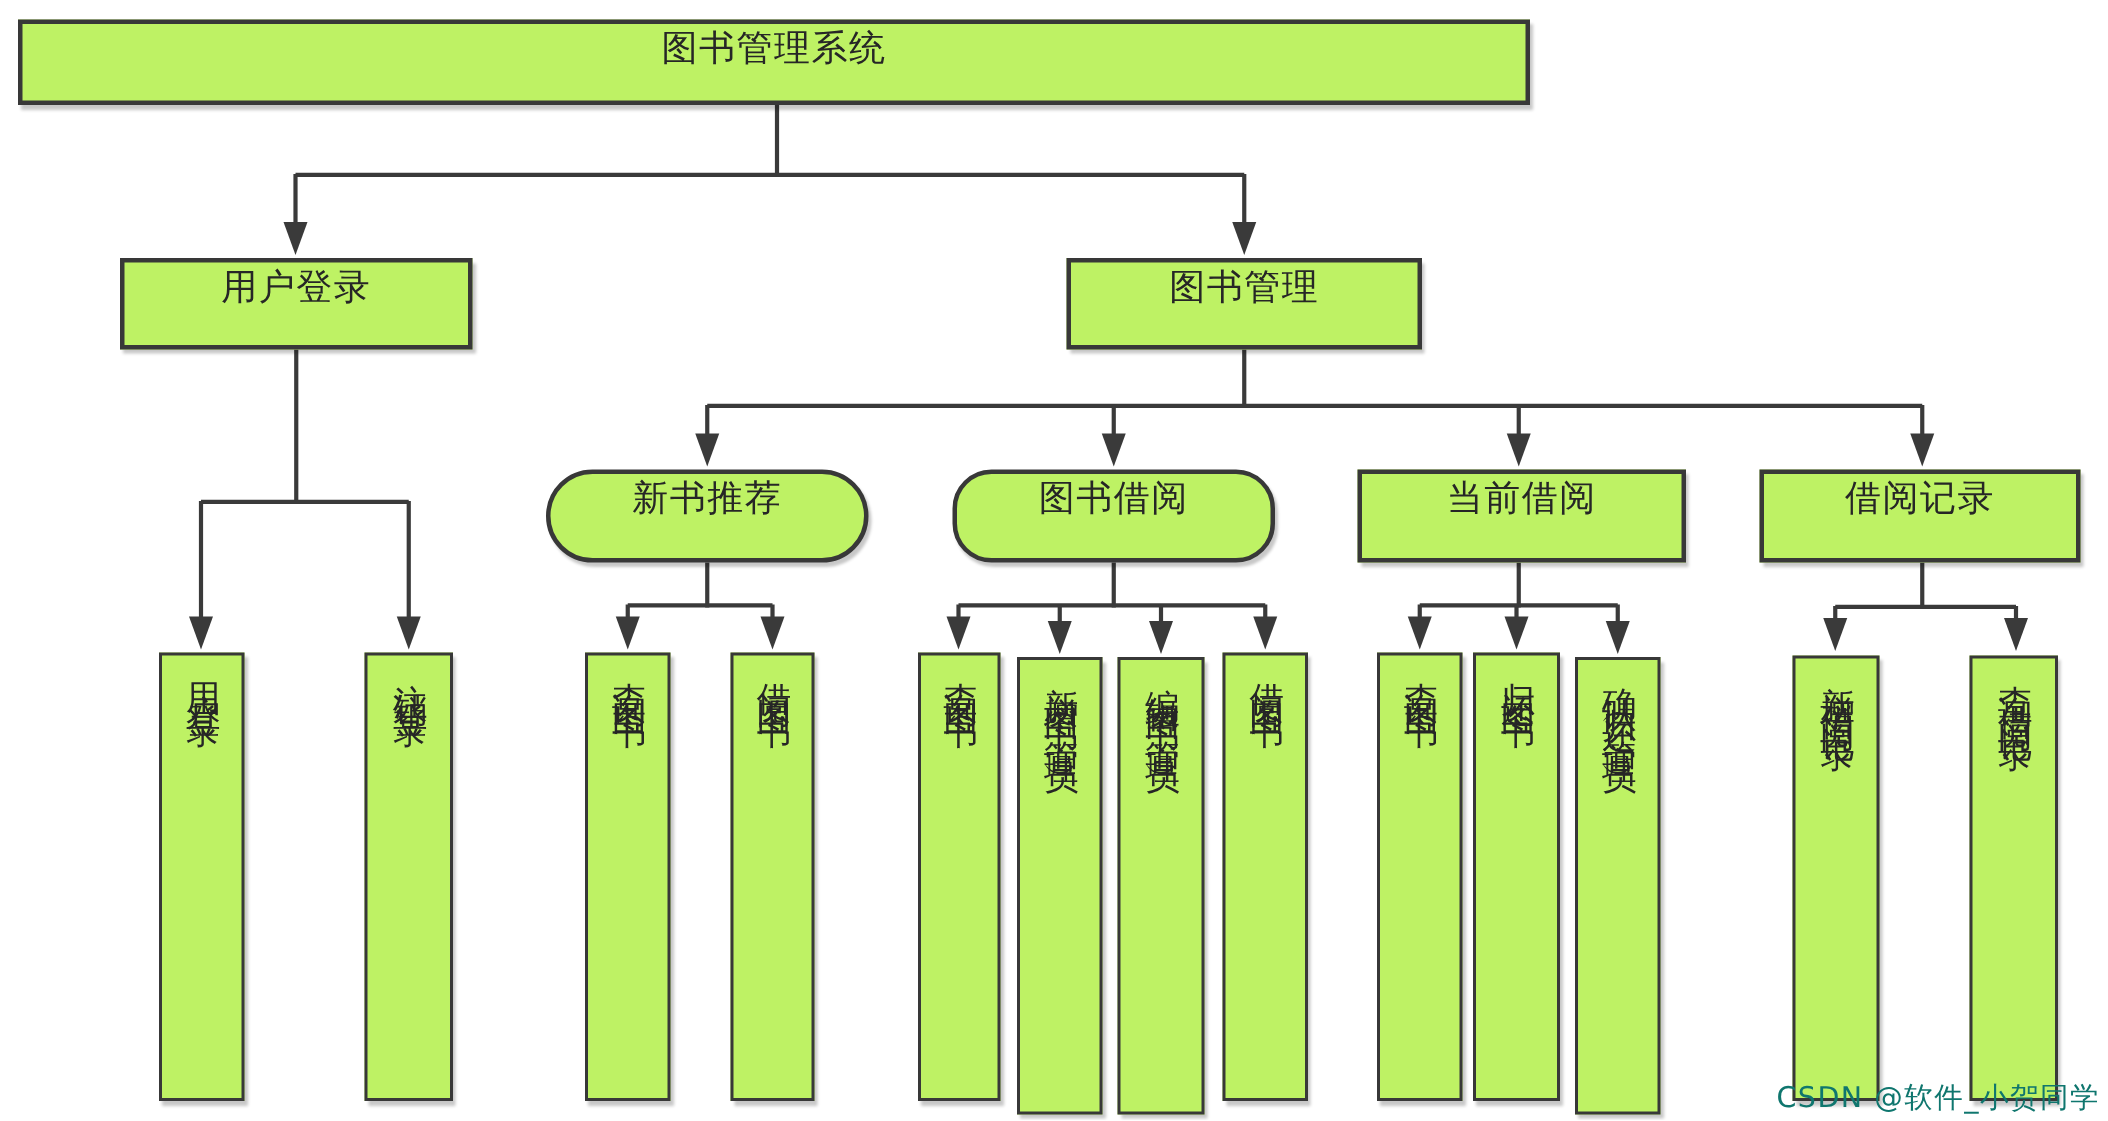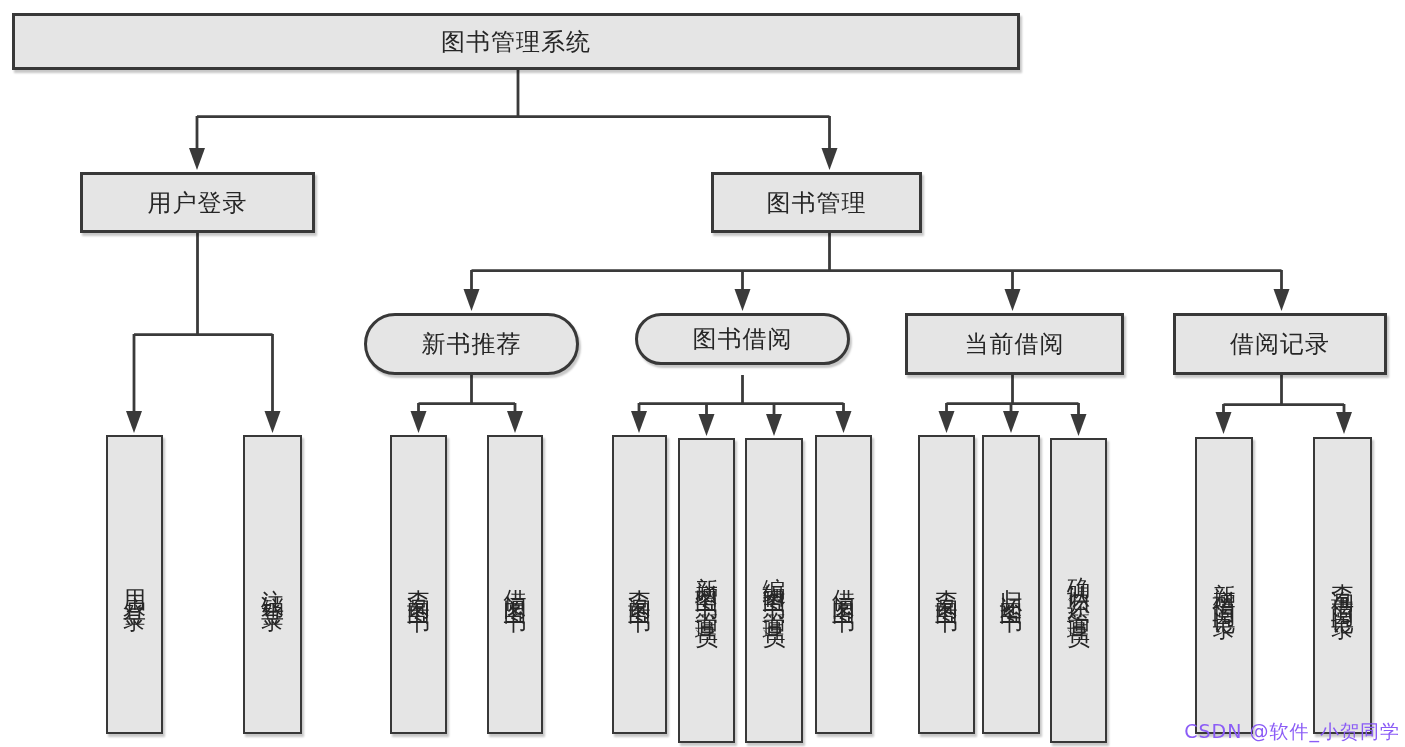--- a/index.html
+++ b/index.html
@@ -8,48 +8,48 @@
     width: 1405px;
     height: 747px;
     background: #ffffff;
     overflow: hidden;
     font-family: "DejaVu Sans", "Liberation Sans", sans-serif;
     color: #262626;
   }
   #wires { position: absolute; left: 0; top: 0; width: 1405px; height: 747px; }
   .node {
     position: absolute;
-    background: #e5e5e5;
+    background: #bef264;
     border: 3px solid #383838;
     box-sizing: border-box;
     display: flex;
-    align-items: center;
+    align-items: flex-start;
     justify-content: center;
     font-size: 24px;
     letter-spacing: 1px;
     box-shadow: 2px 3px 2px rgba(0,0,0,0.22);
     z-index: 2;
   }
   .leaf {
     border-width: 2.5px;
     font-size: 23px;
   }
   .leaf .vtext {
     writing-mode: vertical-rl;
     text-orientation: upright;
     letter-spacing: 7px;
     line-height: 1;
     white-space: nowrap;
   }
   
   .n-root  { left: 12px;   top: 13px;  width: 1008px; height: 57px; }
   .n-l2a   { left: 80px;   top: 172px; width: 235px;  height: 61px; }
-  .n-l2b   { left: 711px;  top: 172px; width: 211px;  height: 61px; }
+  .n-l2b   { left: 711px;  top: 172px; width: 237px;  height: 61px; }
   .n-l3a   { left: 364px;  top: 313px; width: 215px;  height: 62px; border-radius: 31px; }
-  .n-l3b   { left: 635px;  top: 313px; width: 215px;  height: 52px; border-radius: 26px; }
+  .n-l3b   { left: 635px;  top: 313px; width: 215px;  height: 62px; border-radius: 26px; }
   .n-l3c   { left: 905px;  top: 313px; width: 219px;  height: 62px; }
   .n-l3d   { left: 1173px; top: 313px; width: 214px;  height: 62px; }
   
   .lf-a1 { left: 106px;  top: 435px; width: 57px; height: 299px; }
   .lf-a2 { left: 243px;  top: 435px; width: 59px; height: 299px; }
   .lf-b1 { left: 390px;  top: 435px; width: 57px; height: 299px; }
   .lf-b2 { left: 487px;  top: 435px; width: 56px; height: 299px; }
   .lf-c1 { left: 612px;  top: 435px; width: 55px; height: 299px; }
   .lf-c2 { left: 678px;  top: 438px; width: 57px; height: 305px; }
   .lf-c3 { left: 745px;  top: 438px; width: 58px; height: 305px; }
@@ -57,21 +57,21 @@
   .lf-d1 { left: 918px;  top: 435px; width: 57px; height: 299px; }
   .lf-d2 { left: 982px;  top: 435px; width: 58px; height: 299px; }
   .lf-d3 { left: 1050px; top: 438px; width: 57px; height: 305px; }
   .lf-e1 { left: 1195px; top: 437px; width: 58px; height: 297px; }
   .lf-e2 { left: 1313px; top: 437px; width: 59px; height: 297px; }
   #watermark {
     position: absolute;
     right: 5px;
     bottom: 2px;
     font-size: 19px;
-    color: #8b5cf6;
+    color: #0f766e;
     letter-spacing: 1px;
     z-index: 5;
   }
   line { stroke: #3a3a3a; stroke-width: 2.8; }
   polygon { fill: #3a3a3a; }
 </style>
 </head>
 <body>
 
 <div id="canvas">

